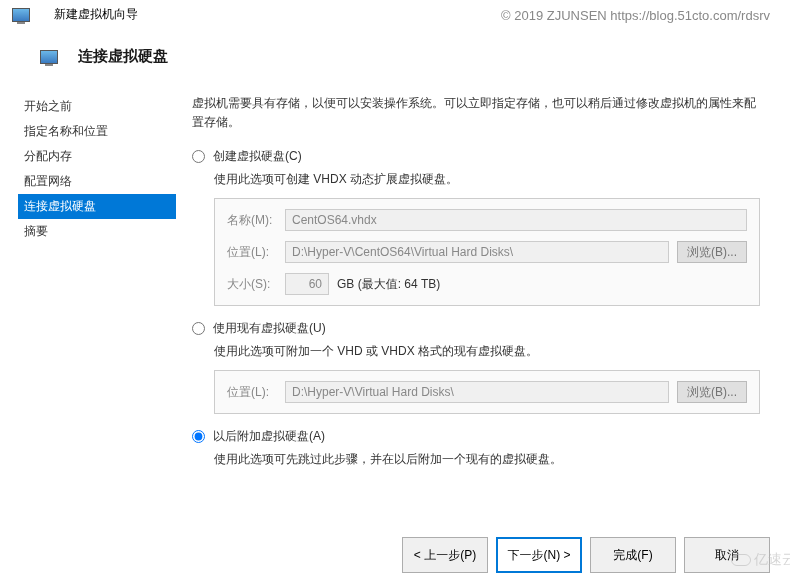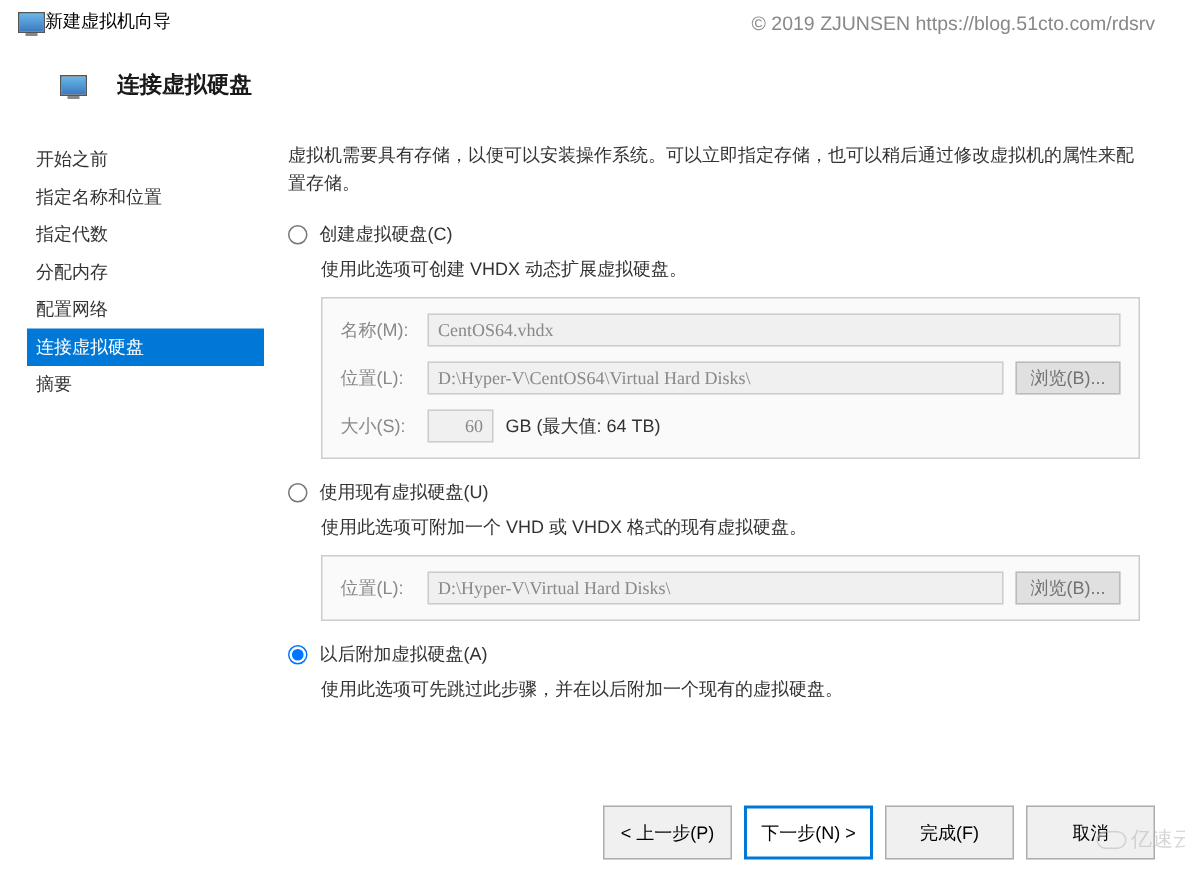--- a/index.html
+++ b/index.html
@@ -17,21 +17,21 @@
       position: absolute;
       top: 8px;
       right: 20px;
       color: #888;
       font-size: 13px;
     }
     .title-bar {
       display: flex;
       align-items: center;
       padding: 6px 12px;
-      gap: 0;
+      gap: 24px;
     }
     .monitor-icon {
       width: 18px; height: 14px;
       background: linear-gradient(180deg,#6bb7e8,#3a7ac0);
       border: 1px solid #555;
       position: relative;
     }
     .monitor-icon::after {
       content:"";
       position:absolute;
@@ -111,21 +111,21 @@
       text-align: left;
     }
     .field-input {
       flex: 1;
       height: 22px;
       padding: 2px 6px;
       border: 1px solid #ccc;
       background: #fff;
       color: #555;
       font-size: 12px;
-      font-family: Liberation Serif, serif;
+      font-family: Liberation Sans, sans-serif;
     }
     .field-input.disabled { background:#f0f0f0; color:#888; }
     .field-input.short { width: 44px; flex:none; text-align:right; }
     .browse-btn {
       width: 70px;
       height: 22px;
       background: #e0e0e0;
       border: 1px solid #bbb;
       color: #737373;
       font-size: 12px;
@@ -182,21 +182,20 @@
 
 <div class="header-section">
   <span class="monitor-icon"></span>
   <span class="header-title">连接虚拟硬盘</span>
 </div>
 
 <div class="main-area">
   <div class="sidebar">
     <div class="sidebar-item">开始之前</div>
     <div class="sidebar-item">指定名称和位置</div>
-    <div class="sidebar-item">指定代数</div>
     <div class="sidebar-item">分配内存</div>
     <div class="sidebar-item">配置网络</div>
     <div class="sidebar-item selected">连接虚拟硬盘</div>
     <div class="sidebar-item">摘要</div>
   </div>
 
   <div class="content">
     <div class="intro-text">虚拟机需要具有存储，以便可以安装操作系统。可以立即指定存储，也可以稍后通过修改虚拟机的属性来配置存储。</div>
 
     <div class="option-group">

